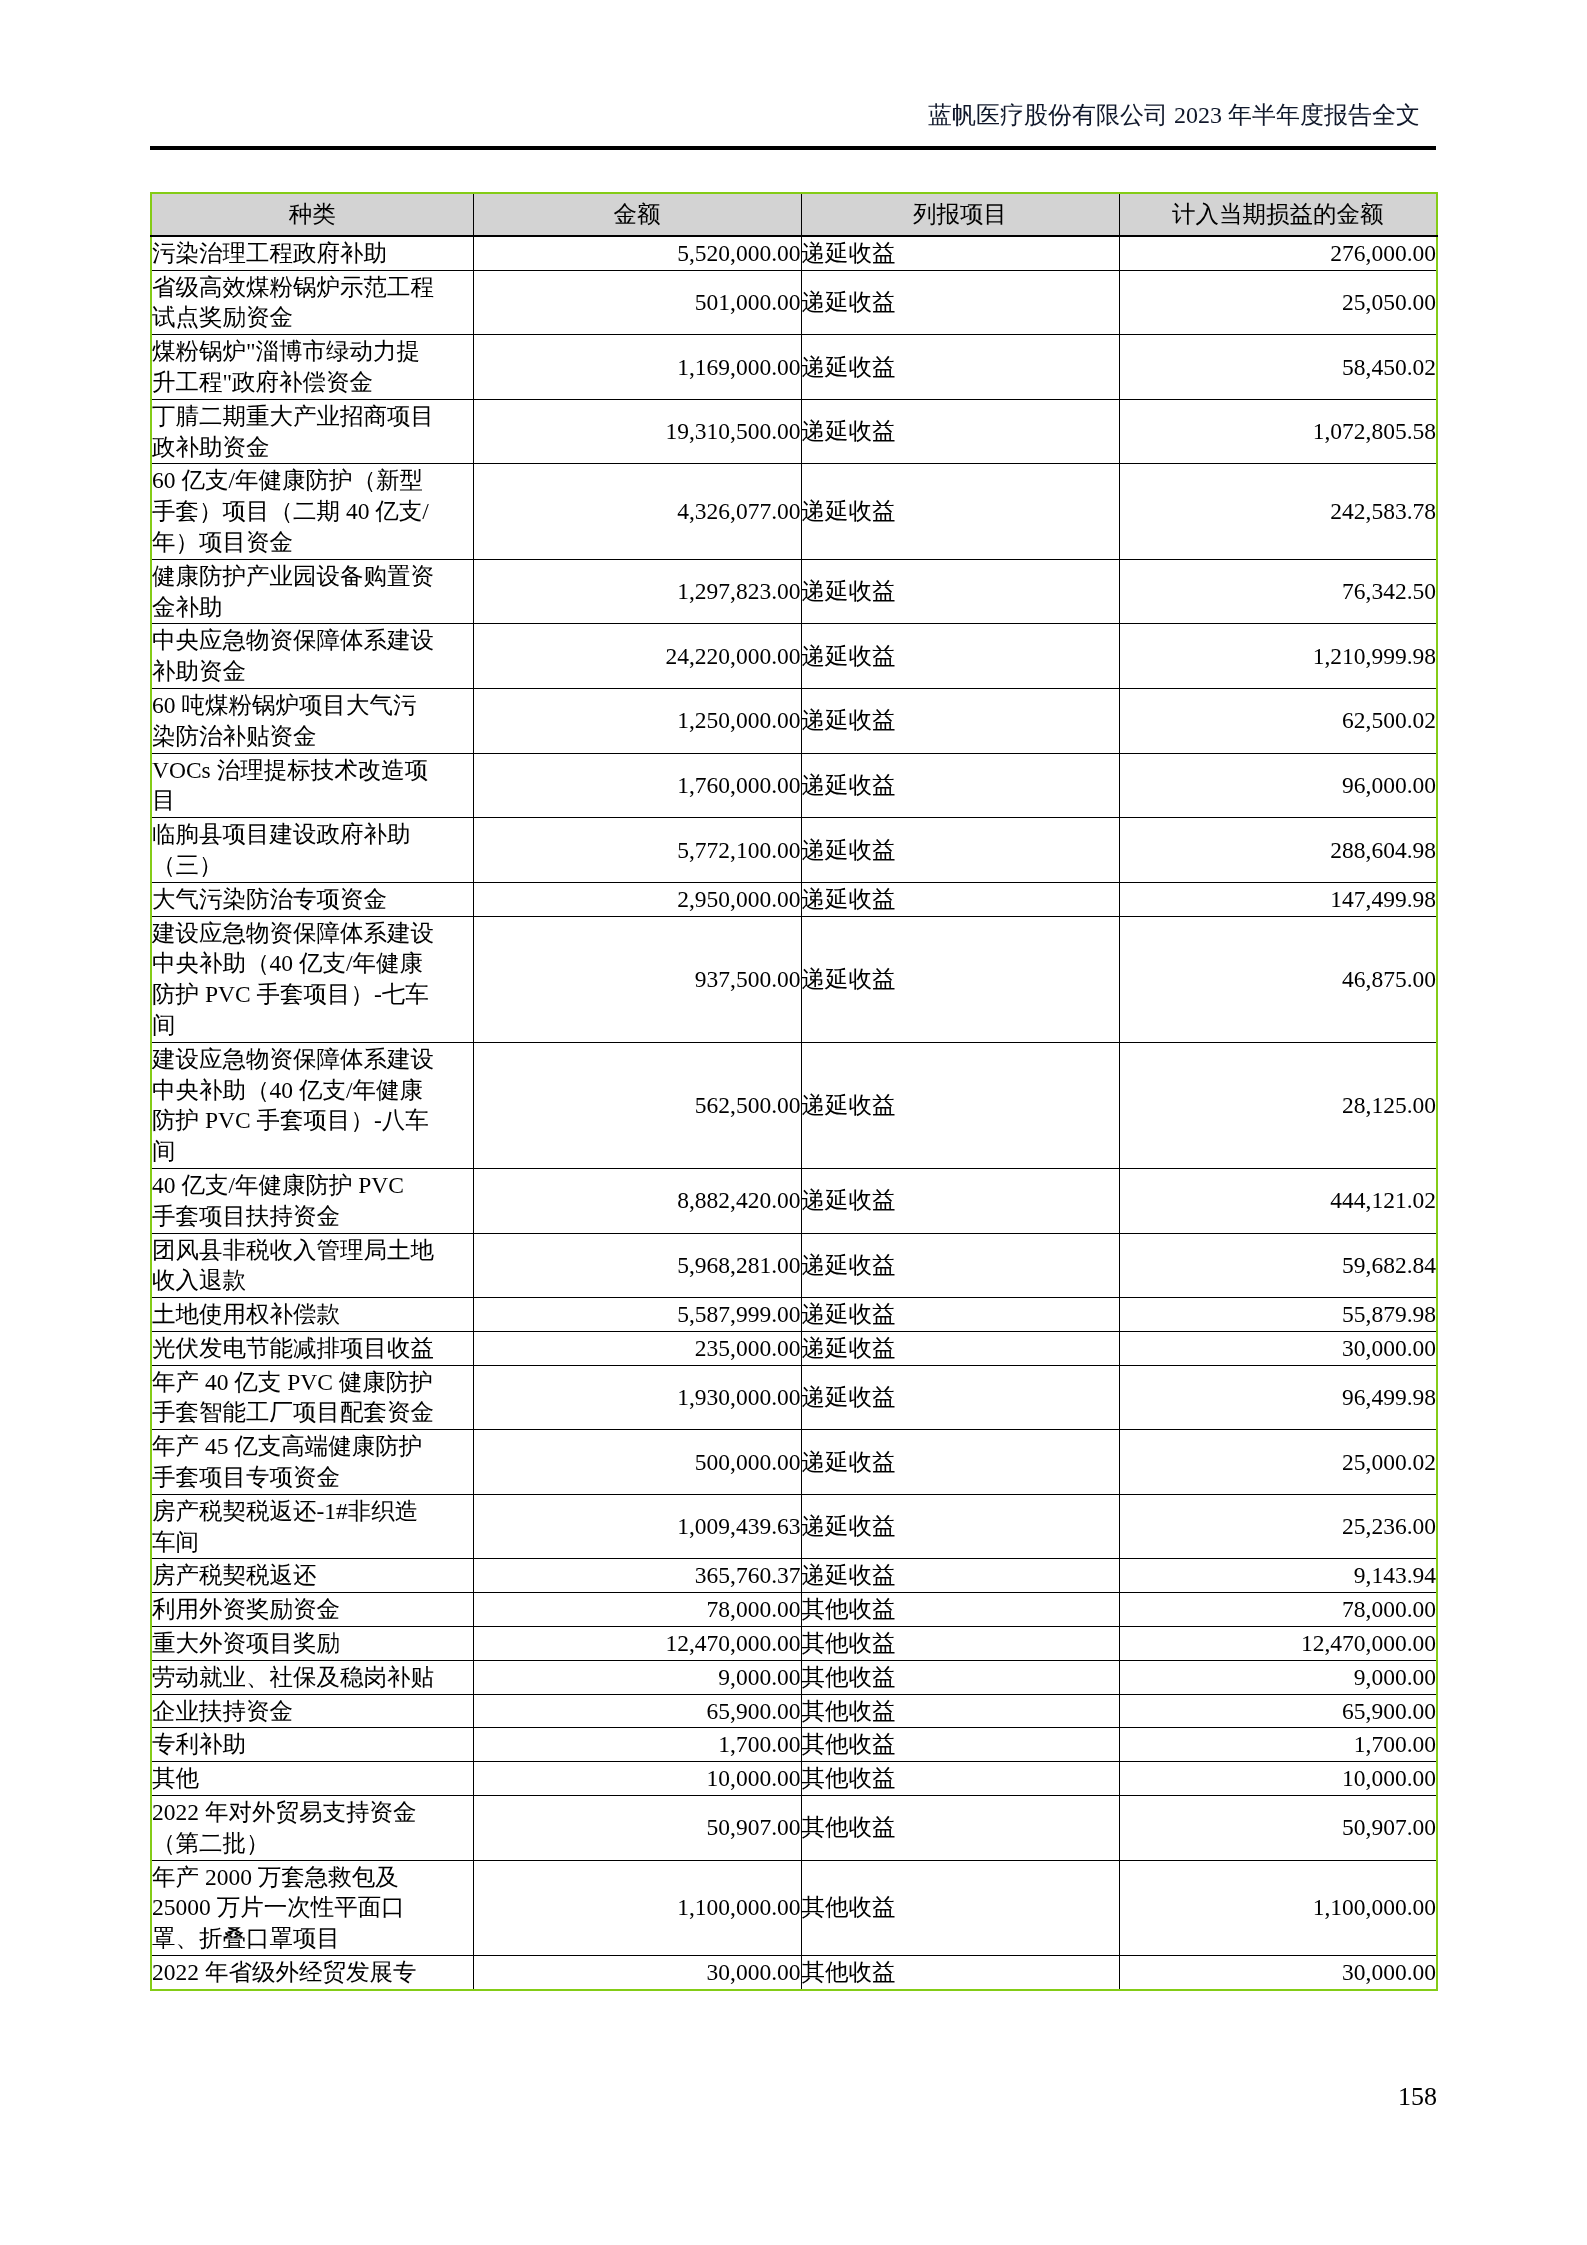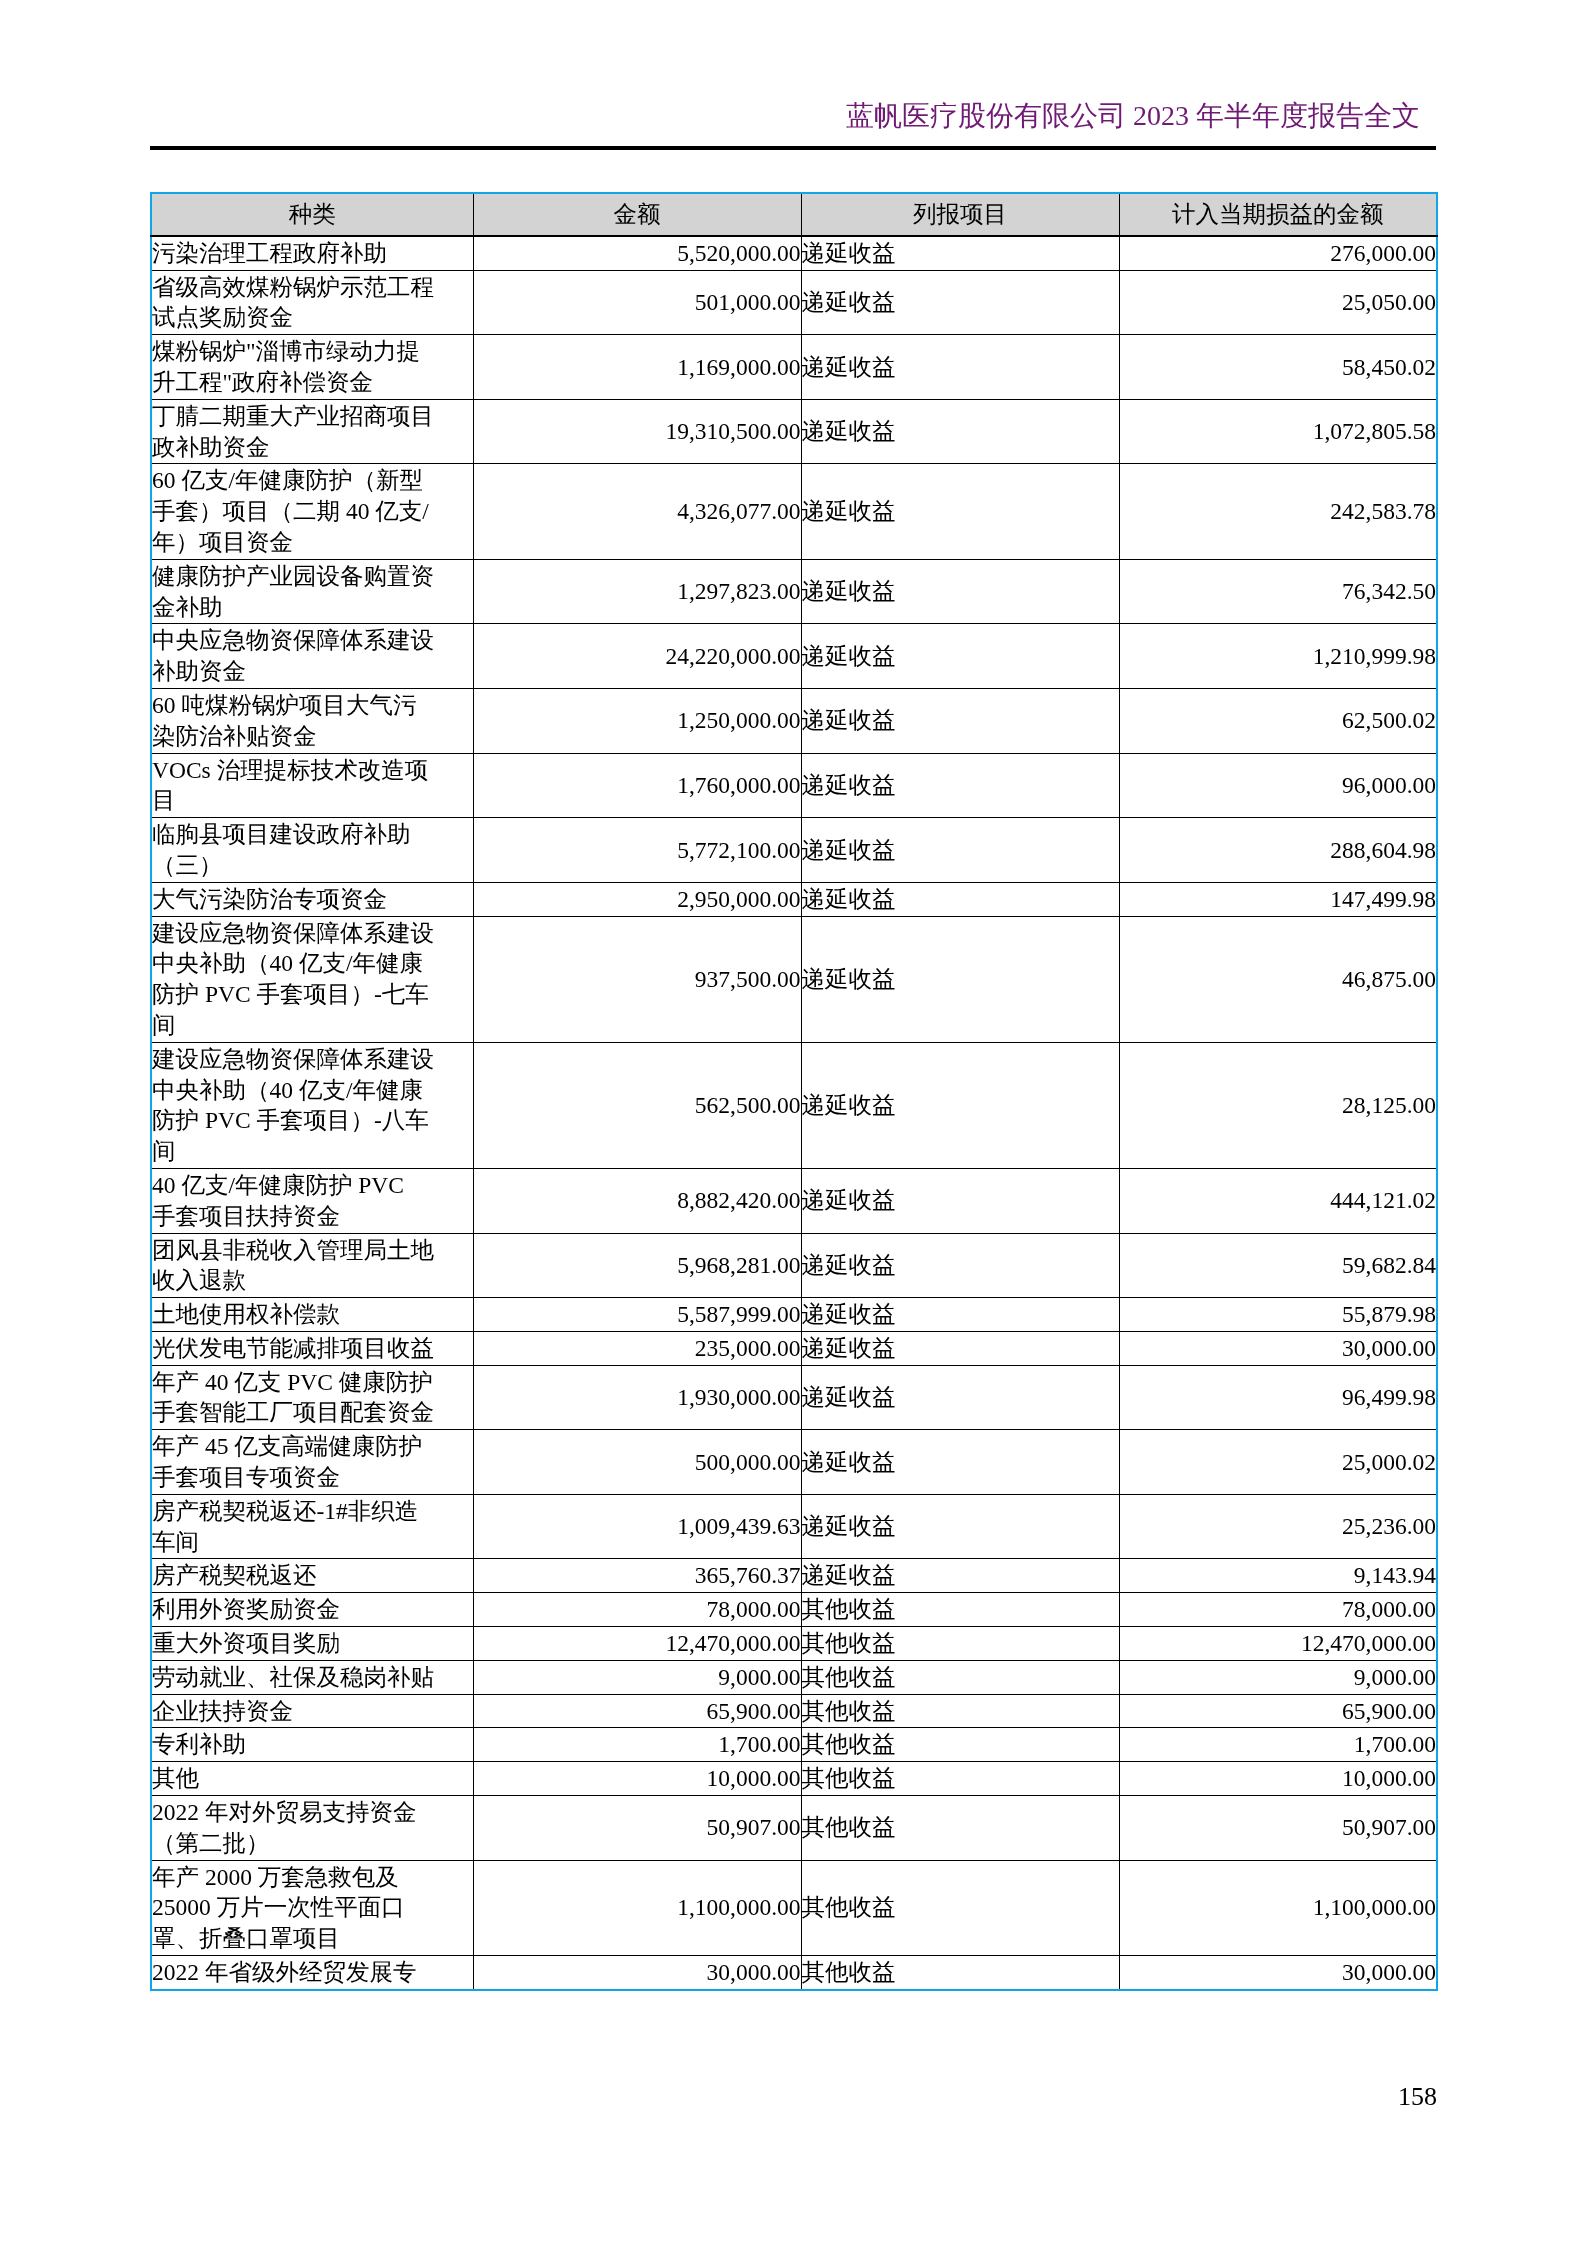--- a/index.html
+++ b/index.html
@@ -13,24 +13,24 @@
     height: 2245px;
     background: #ffffff;
     font-family: "Liberation Serif", "DejaVu Serif", serif;
     color: #000000;
     overflow: hidden;
   }
   .doc-header {
     position: absolute;
     top: 100px;
     right: 167px;
-    font-size: 28px;
+    font-size: 24px;
     line-height: 31px;
     white-space: nowrap;
-    color: #701a75;
+    color: #0f172a;
   }
   .header-rule {
     position: absolute;
     top: 146px;
     left: 150px;
     width: 1286px;
     height: 4px;
     background: #000000;
   }
   table.subsidy {
@@ -46,21 +46,21 @@
   table.subsidy col.w2 { width: 328px; }
   table.subsidy col.w3 { width: 318px; }
   table.subsidy col.w4 { width: 318px; }
   table.subsidy th, table.subsidy td {
     border: 1.5px solid #000000;
     vertical-align: middle;
     font-weight: normal;
     line-height: 30.8px;
     overflow: hidden;
   }
-  table.subsidy { border: 2px solid #0ea5e9; }
+  table.subsidy { border: 2px solid #84cc16; }
   table.subsidy th {
     background: #d3d3d3;
     text-align: center;
     padding: 5px 4px;
     border-bottom-width: 2px;
   }
   table.subsidy td { padding: 1px 0; }
   td.c1 {
     text-align: left;
     padding-left: 14px;

